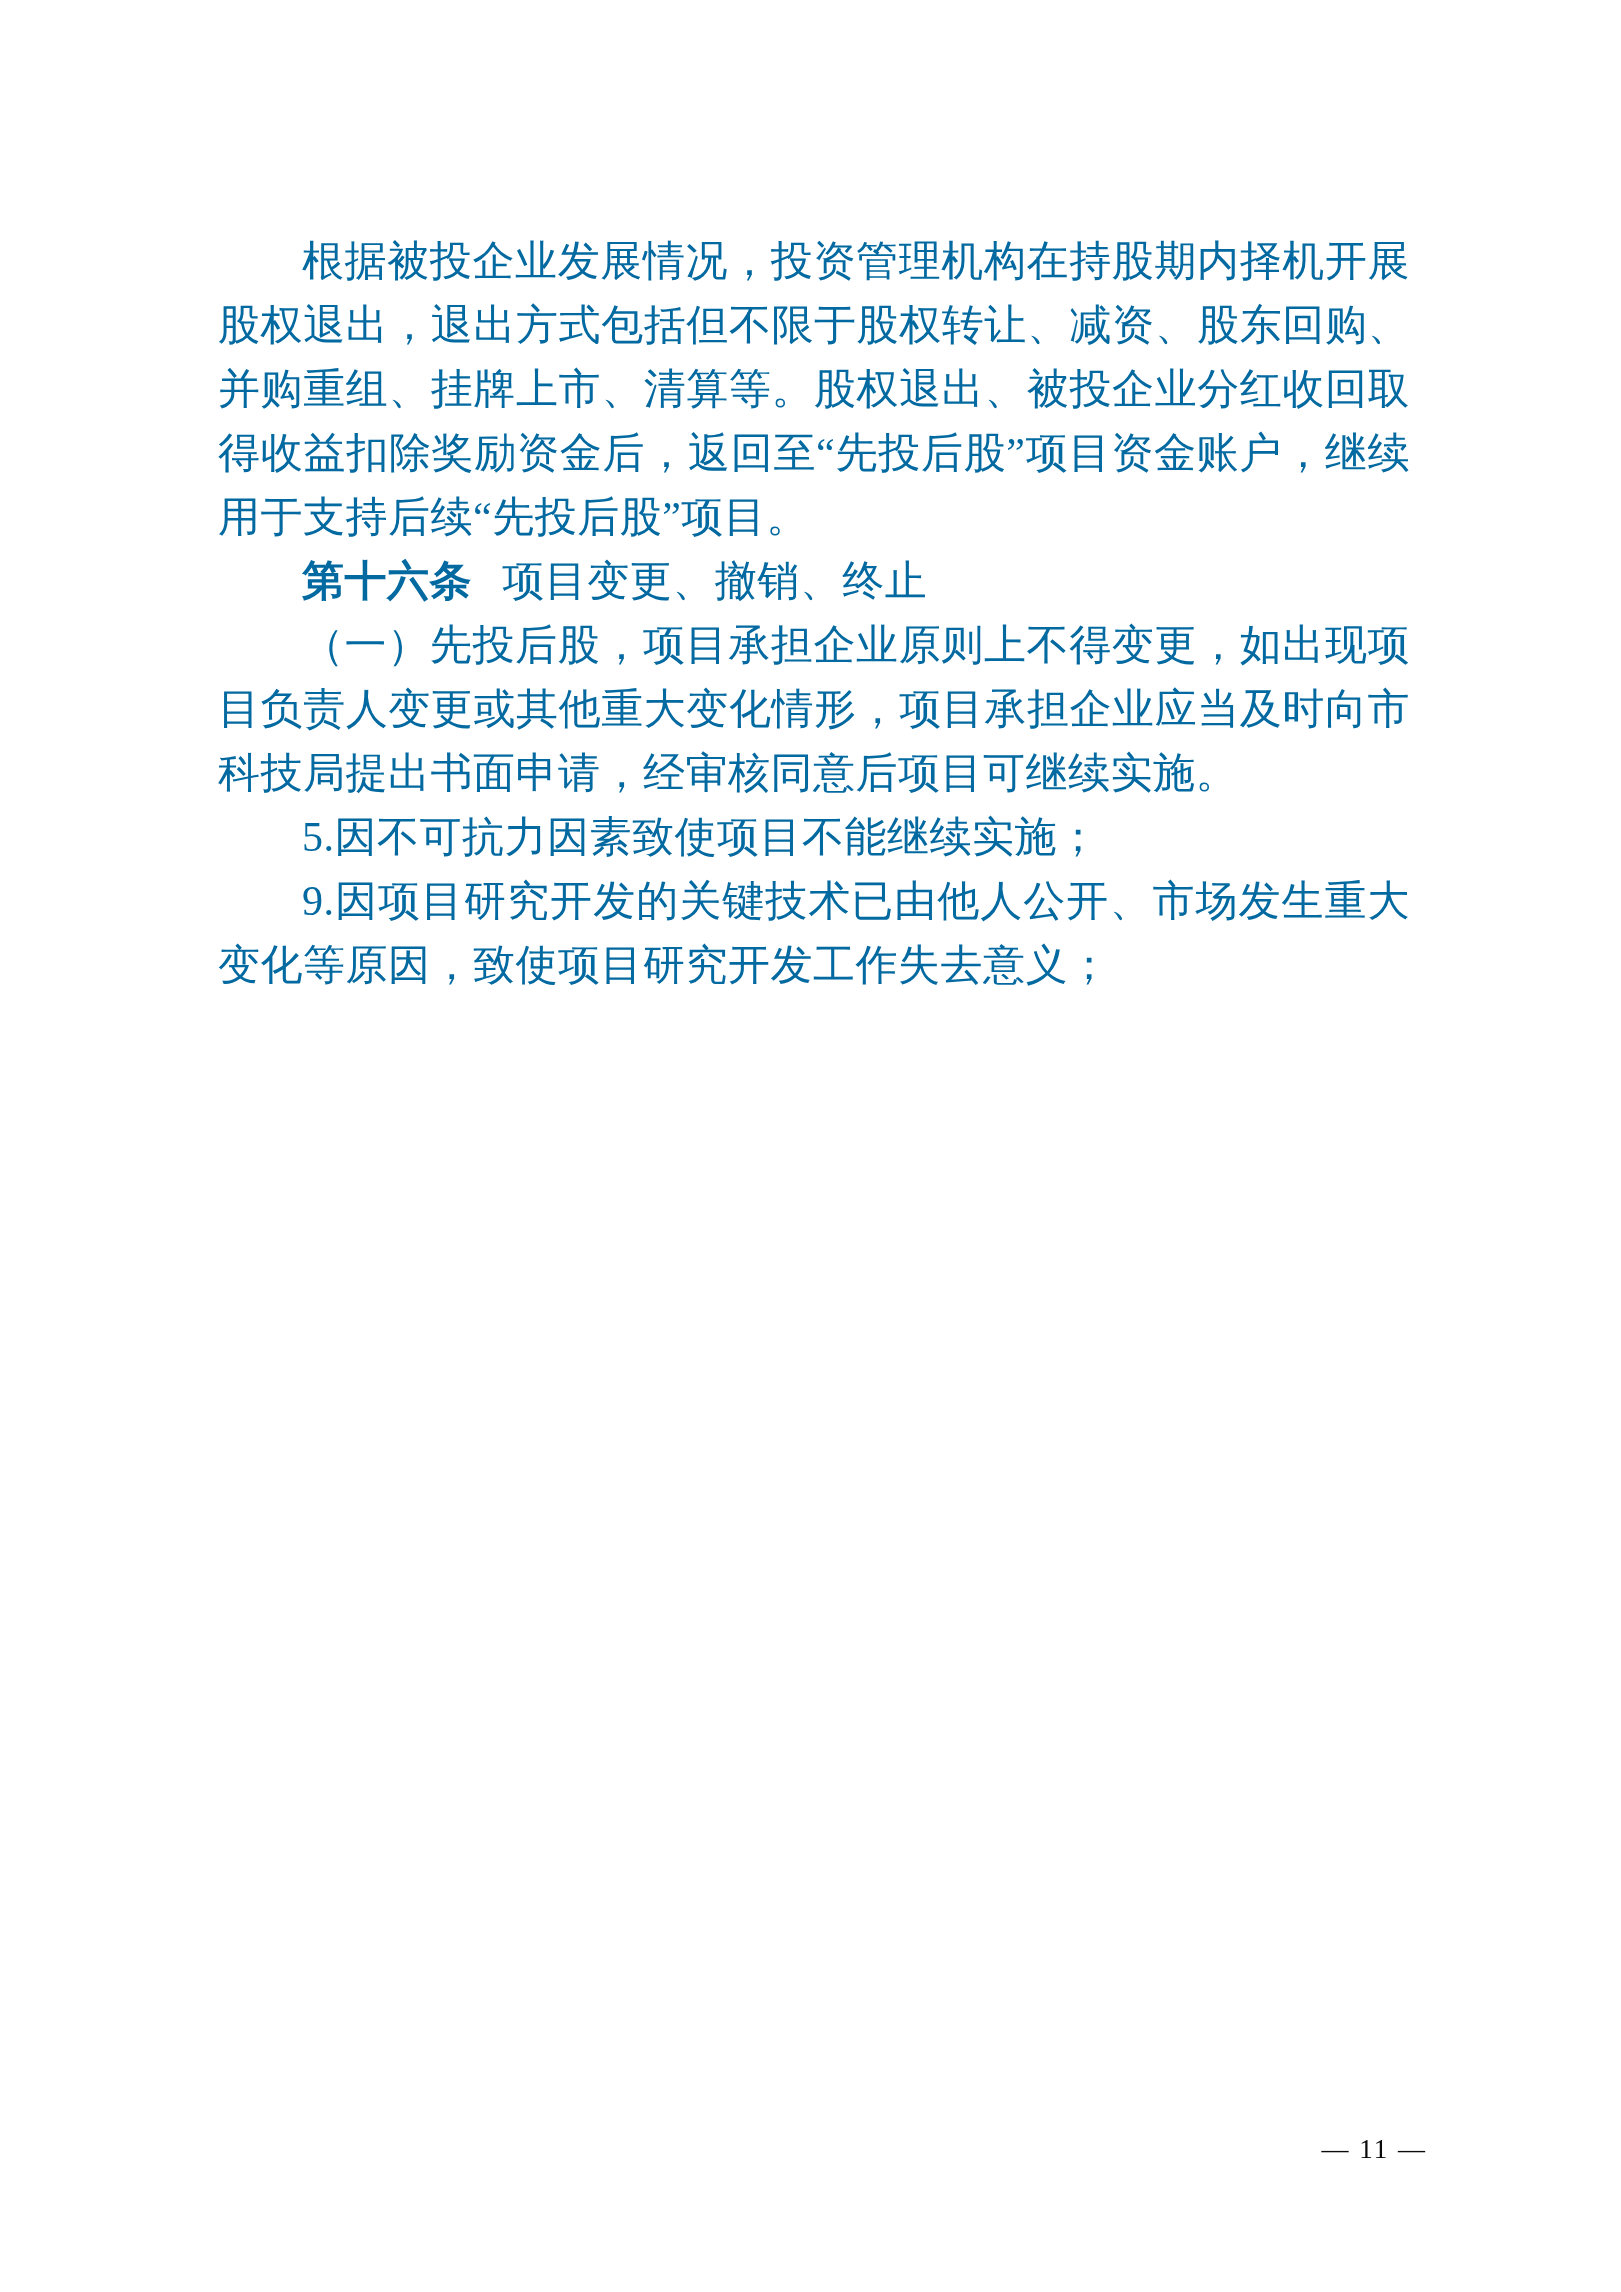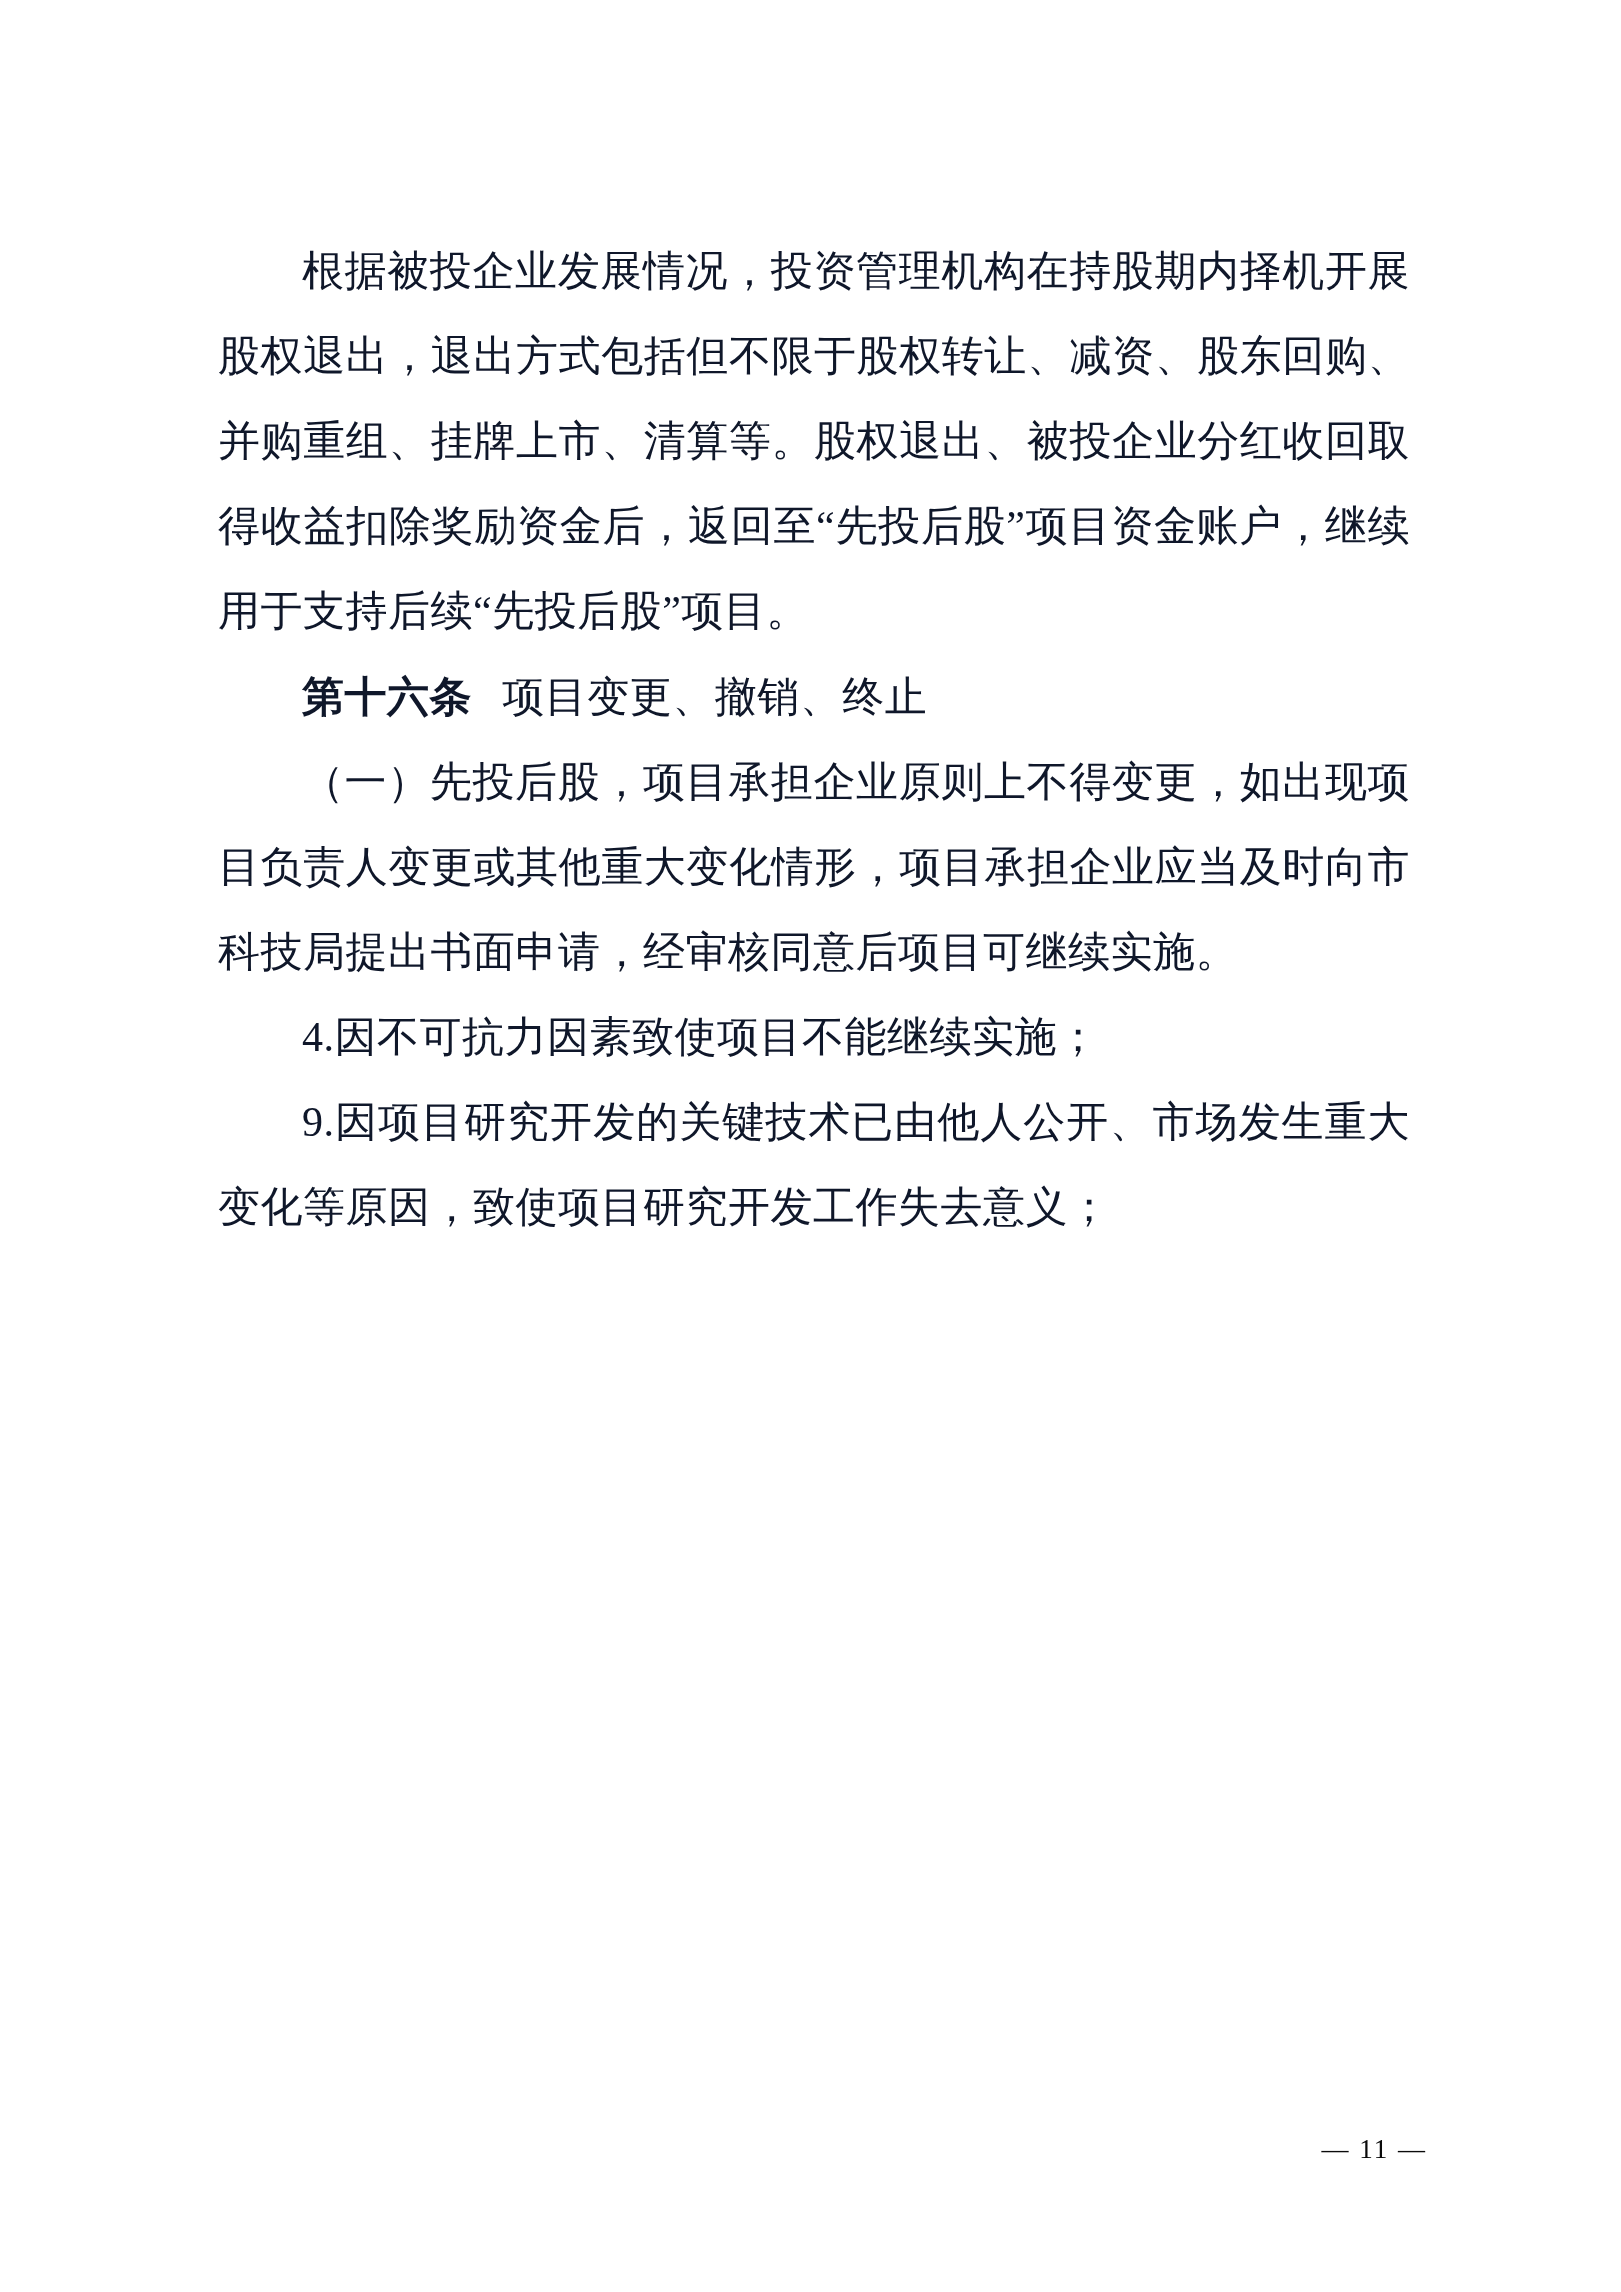--- a/index.html
+++ b/index.html
@@ -19,26 +19,26 @@
   }
   .content {
     position: absolute;
     left: 218px;
     top: 229px;
     width: 1192px;
   }
   .para {
     margin: 0;
     font-size: 42px;
-    line-height: 85px;
+    line-height: 64px;
     text-align: justify;
     text-justify: inter-ideograph;
     text-indent: 2em;
     letter-spacing: 0.5px;
-    color: #0f172a;
+    color: #0369a1;
   }
   .heading-num {
     font-weight: 700;
     font-family: "Liberation Sans", sans-serif;
     margin-right: 0.72em;
   }
   .heading-title {
     font-weight: 400;
   }
   .page-number {
@@ -58,21 +58,21 @@
 <div class="page">
   <div class="content">
 
     <p class="para">根据被投企业发展情况，投资管理机构在持股期内择机开展股权退出，退出方式包括但不限于股权转让、减资、股东回购、并购重组、挂牌上市、清算等。股权退出、被投企业分红收回取得收益扣除奖励资金后，返回至“先投后股”项目资金账户，继续用于支持后续“先投后股”项目。</p>
 
     <p class="para"><span class="heading-num">第十六条</span><span class="heading-title">项目变更、撤销、终止</span></p>
 
     <p class="para">（一）先投后股，项目承担企业原则上不得变更，如出现项目负责人变更或其他重大变化情形，项目承担企业应当及时向市科技局提出书面申请，经审核同意后项目可继续实施。</p>
 
 
-    <p class="para">4.因不可抗力因素致使项目不能继续实施；</p>
+    <p class="para">5.因不可抗力因素致使项目不能继续实施；</p>
 
     <p class="para">9.因项目研究开发的关键技术已由他人公开、市场发生重大变化等原因，致使项目研究开发工作失去意义；</p>
 
 
 
   </div>
 
   <div class="page-number">— 11 —</div>
 </div>
 

